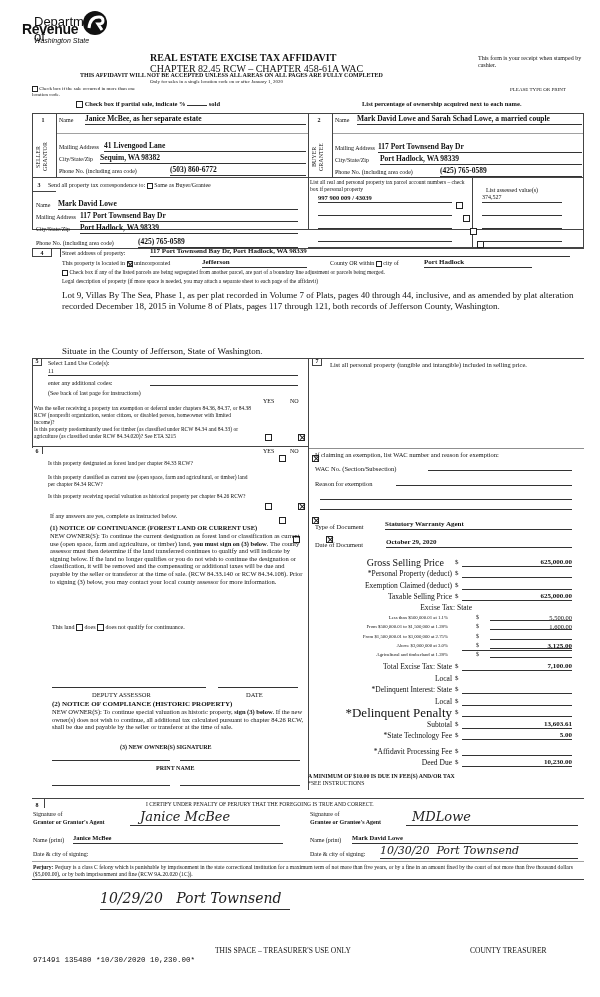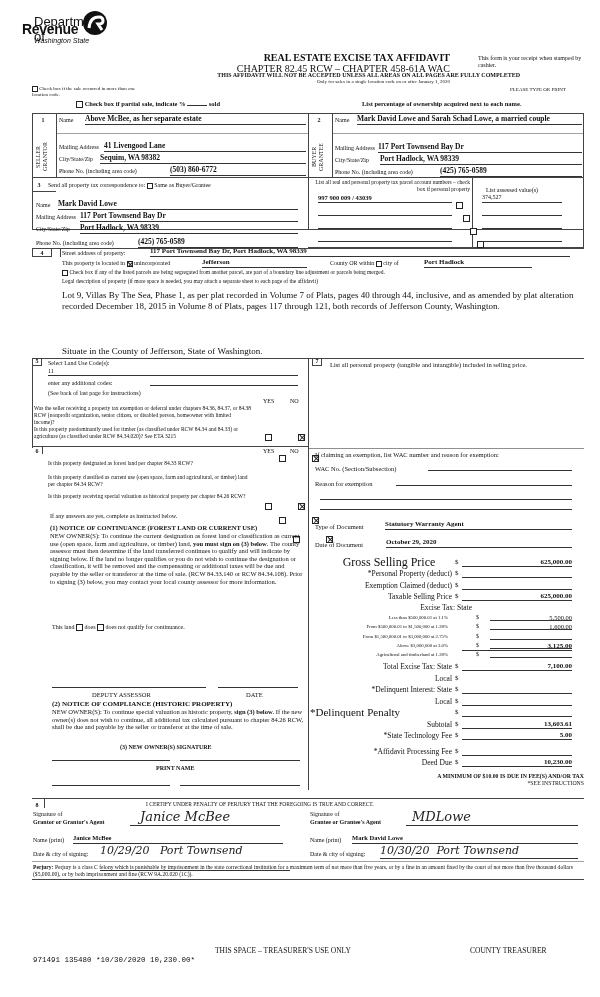--- a/index.html
+++ b/index.html
@@ -14,21 +14,21 @@
 .cb.x::before,.cb.x::after{content:"";position:absolute;left:-0.5px;top:2.5px;width:6.5px;height:0.8px;background:#222}
 .cb.x::before{transform:rotate(45deg)}.cb.x::after{transform:rotate(-45deg)}
 .ul{border-bottom:0.8px solid #333}
 .box{border:0.9px solid #444}
 .vline{position:absolute;width:0.9px;background:#444}
 .hline{position:absolute;height:0.9px;background:#444}
 .num{position:absolute;font-size:6px;font-weight:bold;text-align:center}
 .val{font-family:"Liberation Serif",serif;font-weight:bold;font-size:7.5px}
 .sig{font-family:"DejaVu Serif",serif;font-style:italic;color:#222}
 .right{text-align:right}
-.center{text-align:right}
+.center{text-align:left}
 .mono{font-family:"Liberation Mono","DejaVu Sans Mono",monospace}
 </style>
 </head>
 <body>
 
 <div class="abs" style="left:20px;top:8px;width:90px;height:40px;">
   <div class="abs" style="left:14px;top:6px;font-family:'Liberation Sans',sans-serif;font-size:13px;">Department of</div>
   <div class="abs b" style="left:2px;top:13px;font-family:'Liberation Sans',sans-serif;font-size:14px;letter-spacing:-0.3px;">Revenue</div>
   <div class="abs" style="left:14px;top:29px;font-family:'Liberation Sans',sans-serif;font-style:italic;font-size:7px;">Washington State</div>
   <svg class="abs" style="left:60px;top:0px" width="30" height="30" viewBox="0 0 30 30">
@@ -59,21 +59,21 @@
 <div class="abs box" style="left:32px;top:113px;width:552px;height:117px;"></div>
 <div class="vline" style="left:308px;top:113px;height:117px"></div>
 <div class="vline" style="left:56px;top:113px;height:64px"></div>
 <div class="vline" style="left:332px;top:113px;height:64px"></div>
 <div class="hline" style="left:32px;top:177px;width:552px"></div>
 <div class="hline" style="left:32px;top:191px;width:24px"></div>
 
 <div class="num" style="left:36px;top:117px;width:14px;">1</div>
 <div class="abs t6" style="left:35px;top:137px;width:20px;writing-mode:vertical-rl;transform:rotate(180deg);font-size:6px;line-height:7px;text-align:center;height:40px;">SELLER GRANTOR</div>
 <div class="abs t6" style="left:59px;top:117px;">Name</div>
-<div class="abs val ul" style="left:85px;top:114px;width:221px;height:11px;">Above McBee, as her separate estate</div>
+<div class="abs val ul" style="left:85px;top:114px;width:221px;height:11px;">Janice McBee, as her separate estate</div>
 <div class="hline" style="left:56px;top:133px;width:252px;opacity:.5"></div>
 <div class="abs t6" style="left:59px;top:144px;">Mailing Address</div>
 <div class="abs val ul" style="left:104px;top:141px;width:202px;height:11px;">41 Livengood Lane</div>
 <div class="abs t6" style="left:59px;top:156px;">City/State/Zip</div>
 <div class="abs val ul" style="left:100px;top:153px;width:206px;height:11px;">Sequim, WA 98382</div>
 <div class="abs t6" style="left:59px;top:168px;">Phone No. (including area code)</div>
 <div class="abs val ul" style="left:170px;top:165px;width:136px;height:11px;">(503) 860-6772</div>
 
 <div class="num" style="left:312px;top:117px;width:14px;">2</div>
 <div class="abs t6" style="left:311px;top:137px;width:20px;writing-mode:vertical-rl;transform:rotate(180deg);font-size:6px;line-height:7px;text-align:center;height:40px;">BUYER GRANTEE</div>
@@ -190,21 +190,21 @@
 <div class="abs t65" style="left:315px;top:480px;">Reason for exemption</div>
 <div class="abs ul" style="left:396px;top:478px;width:176px;height:8px;"></div>
 <div class="abs ul" style="left:320px;top:492px;width:252px;height:8px;"></div>
 <div class="abs ul" style="left:320px;top:502px;width:252px;height:8px;"></div>
 <div class="abs t65" style="left:315px;top:523px;">Type of Document</div>
 <div class="abs val ul" style="left:385px;top:520px;width:187px;height:10px;font-size:7px;">Statutory Warranty Agent</div>
 <div class="abs t65" style="left:315px;top:541px;">Date of Document</div>
 <div class="abs val ul" style="left:386px;top:538px;width:186px;height:10px;font-size:7px;">October 29, 2020</div>
 
 <div id="tax-top">
-    <div class="abs" style="left:318px;top:558px;width:164px;text-align:center;font-size:12px;line-height:9px;width:142px;">Gross Selling Price</div>
+    <div class="abs" style="left:302px;top:558px;width:164px;text-align:right;font-size:10px;line-height:9px;width:142px;">Gross Selling Price</div>
     <div class="abs" style="left:455px;top:558px;font-size:7px;line-height:9px;">$</div>
     <div class="abs val ul right" style="left:462px;top:558px;width:110px;height:9px;font-size:7px;line-height:9px;">625,000.00</div>
     <div class="abs" style="left:310px;top:569.3px;width:164px;text-align:right;font-size:7.5px;line-height:9px;width:142px;">*Personal Property (deduct)</div>
     <div class="abs" style="left:455px;top:569.3px;font-size:7px;line-height:9px;">$</div>
     <div class="abs val ul right" style="left:462px;top:569.3px;width:110px;height:9px;font-size:7px;line-height:9px;"></div>
     <div class="abs" style="left:310px;top:580.6px;width:164px;text-align:right;font-size:7.5px;line-height:9px;width:142px;">Exemption Claimed (deduct)</div>
     <div class="abs" style="left:455px;top:580.6px;font-size:7px;line-height:9px;">$</div>
     <div class="abs val ul right" style="left:462px;top:580.6px;width:110px;height:9px;font-size:7px;line-height:9px;"></div>
     <div class="abs" style="left:310px;top:591.9px;width:164px;text-align:right;font-size:7.5px;line-height:9px;width:142px;">Taxable Selling Price</div>
     <div class="abs" style="left:455px;top:591.9px;font-size:7px;line-height:9px;">$</div>
@@ -234,21 +234,21 @@
     <div class="abs val ul right" style="left:462px;top:662px;width:110px;height:9px;font-size:7px;line-height:9px;">7,100.00</div>
     <div class="abs" style="left:310px;top:673.5px;width:164px;text-align:right;font-size:7.5px;line-height:9px;width:142px;">Local</div>
     <div class="abs" style="left:455px;top:673.5px;font-size:7px;line-height:9px;">$</div>
     <div class="abs val ul right" style="left:462px;top:642px;width:110px;height:9px;font-size:7px;line-height:9px;">3,125.00</div>
     <div class="abs" style="left:310px;top:685px;width:164px;text-align:right;font-size:7.5px;line-height:9px;width:142px;">*Delinquent Interest: State</div>
     <div class="abs" style="left:455px;top:685px;font-size:7px;line-height:9px;">$</div>
     <div class="abs val ul right" style="left:462px;top:685px;width:110px;height:9px;font-size:7px;line-height:9px;"></div>
     <div class="abs" style="left:310px;top:696.5px;width:164px;text-align:right;font-size:7.5px;line-height:9px;width:142px;">Local</div>
     <div class="abs" style="left:455px;top:696.5px;font-size:7px;line-height:9px;">$</div>
     <div class="abs val ul right" style="left:462px;top:696.5px;width:110px;height:9px;font-size:7px;line-height:9px;"></div>
-    <div class="abs" style="left:310px;top:708px;width:164px;font-size:11px;line-height:9px;width:142px;">*Delinquent Penalty</div>
+    <div class="abs" style="left:310px;top:708px;width:164px;text-align:right;font-size:13px;line-height:9px;width:142px;">*Delinquent Penalty</div>
     <div class="abs" style="left:455px;top:708px;font-size:7px;line-height:9px;">$</div>
     <div class="abs val ul right" style="left:462px;top:708px;width:110px;height:9px;font-size:7px;line-height:9px;"></div>
     <div class="abs" style="left:310px;top:719.5px;width:164px;text-align:right;font-size:7.5px;line-height:9px;width:142px;">Subtotal</div>
     <div class="abs" style="left:455px;top:719.5px;font-size:7px;line-height:9px;">$</div>
     <div class="abs val ul right" style="left:462px;top:719.5px;width:110px;height:9px;font-size:7px;line-height:9px;">13,603.61</div>
     <div class="abs" style="left:310px;top:731px;width:164px;text-align:right;font-size:7.5px;line-height:9px;width:142px;">*State Technology Fee</div>
     <div class="abs" style="left:455px;top:731px;font-size:7px;line-height:9px;">$</div>
     <div class="abs val ul right" style="left:462px;top:731px;width:110px;height:9px;font-size:7px;line-height:9px;">5.00</div>
     <div class="abs" style="left:310px;top:746.5px;width:164px;text-align:right;font-size:7.5px;line-height:9px;width:142px;">*Affidavit Processing Fee</div>
     <div class="abs" style="left:455px;top:746.5px;font-size:7px;line-height:9px;">$</div>
@@ -263,21 +263,21 @@
 <div class="hline" style="left:32px;top:798px;width:552px"></div>
 <div class="abs num" style="left:33px;top:802px;width:8px;">8</div>
 <div class="vline" style="left:44px;top:798px;height:10px"></div>
 <div class="abs t55" style="left:146px;top:801px;">I CERTIFY UNDER PENALTY OF PERJURY THAT THE FOREGOING IS TRUE AND CORRECT.</div>
 <div class="abs t6" style="left:33px;top:811px;">Signature of</div>
 <div class="abs t6 b" style="left:33px;top:819px;">Grantor or Grantor's Agent</div>
 <div class="abs sig ul" style="left:130px;top:808px;width:150px;height:18px;font-size:13px;line-height:18px;padding-left:10px;">Janice McBee</div>
 <div class="abs t6" style="left:33px;top:837px;">Name (print)</div>
 <div class="abs val ul" style="left:73px;top:834px;width:210px;height:10px;font-size:6.5px;">Janice McBee</div>
 <div class="abs t6" style="left:33px;top:851px;">Date &amp; city of signing:</div>
-<div class="abs sig ul" style="left:100px;top:843px;width:190px;height:28px;font-size:11px;line-height:16px;white-space:pre;">10/29/20   Port Townsend</div>
+<div class="abs sig ul" style="left:100px;top:890px;width:190px;height:20px;font-size:14px;line-height:16px;white-space:pre;">10/29/20   Port Townsend</div>
 
 <div class="abs t6" style="left:310px;top:811px;">Signature of</div>
 <div class="abs t6 b" style="left:310px;top:819px;">Grantee or Grantee's Agent</div>
 <div class="abs sig ul" style="left:406px;top:808px;width:172px;height:18px;font-size:13px;line-height:18px;padding-left:6px;">MDLowe</div>
 <div class="abs t6" style="left:310px;top:837px;">Name (print)</div>
 <div class="abs val ul" style="left:352px;top:834px;width:226px;height:10px;font-size:6.5px;">Mark David Lowe</div>
 <div class="abs t6" style="left:310px;top:851px;">Date &amp; city of signing:</div>
 <div class="abs sig ul" style="left:380px;top:843px;width:198px;height:16px;font-size:11px;line-height:16px;white-space:pre;">10/30/20  Port Townsend</div>
 
 <div class="hline" style="left:32px;top:861px;width:552px;opacity:.5"></div>

